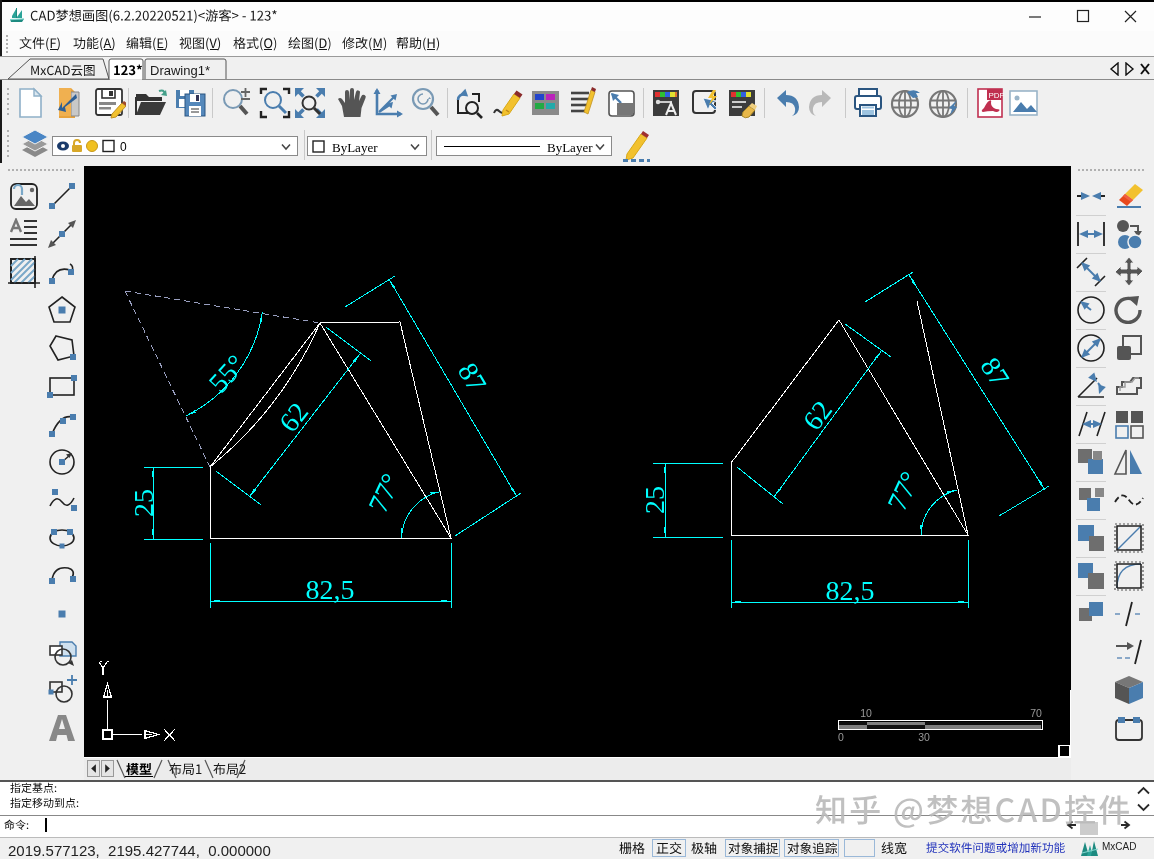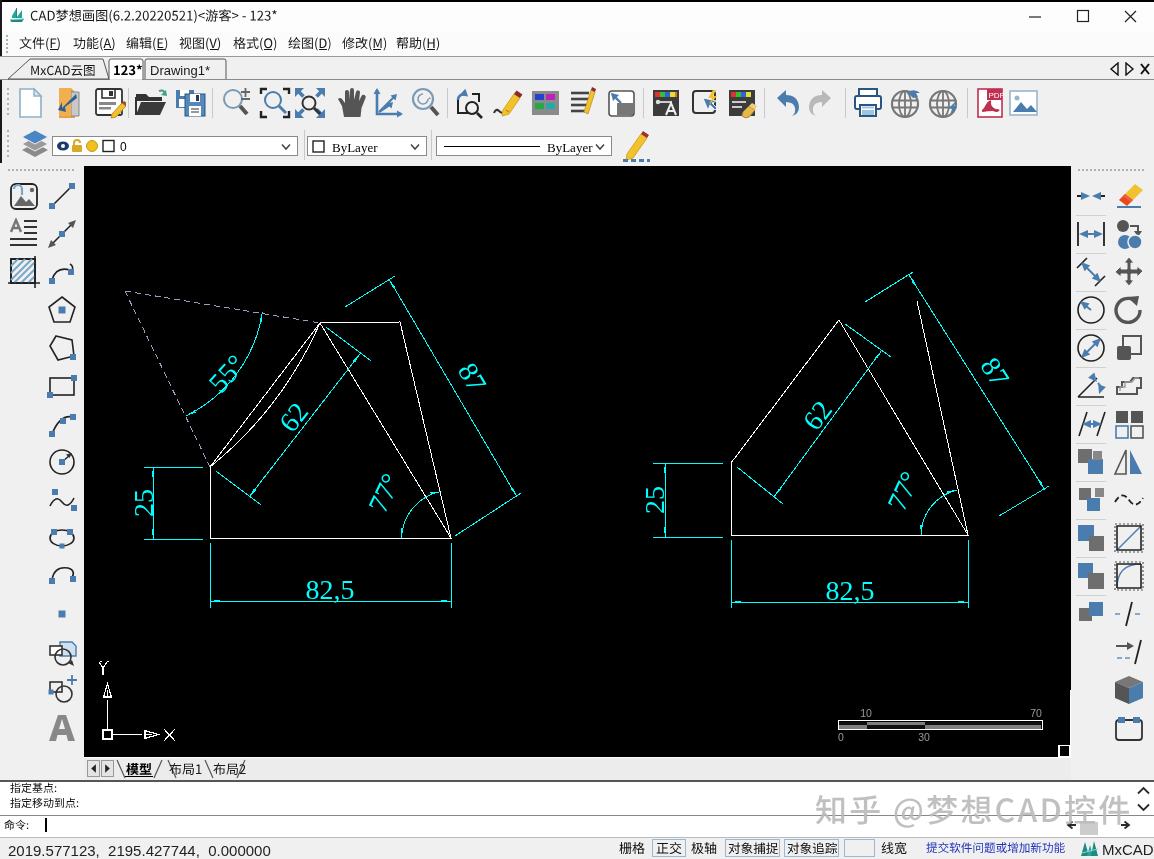--- a/index.html
+++ b/index.html
@@ -804,12 +804,12 @@
   </svg>
 <svg style="position:absolute;left:0;top:0;overflow:visible" width="1" height="1">
     <path transform="translate(926,852)" d="M5.5 -7.2H9.4V-6.2H5.5ZM5.5 -8.7H9.4V-7.8H5.5ZM4.7 -9.4V-5.6H10.3V-9.4ZM5.0 -3.4C4.8 -1.7 4.3 -0.4 3.2 0.4C3.4 0.5 3.8 0.8 3.9 0.9C4.5 0.4 5.0 -0.3 5.3 -1.2C6.0 0.4 7.3 0.8 9.0 0.8H11.0C11.0 0.5 11.1 0.2 11.3 -0.0C10.9 -0.0 9.3 -0.0 9.0 -0.0C8.6 -0.0 8.2 -0.0 7.9 -0.1V-1.9H10.3V-2.6H7.9V-4.0H10.9V-4.7H4.2V-4.0H7.1V-0.3C6.4 -0.6 5.9 -1.1 5.6 -2.1C5.6 -2.5 5.7 -2.9 5.8 -3.4ZM1.9 -9.7V-7.4H0.5V-6.6H1.9V-4.0C1.3 -3.9 0.8 -3.7 0.3 -3.6L0.6 -2.7L1.9 -3.2V-0.2C1.9 0.0 1.8 0.0 1.7 0.0C1.6 0.1 1.1 0.1 0.6 0.0C0.7 0.3 0.8 0.6 0.9 0.8C1.6 0.9 2.0 0.8 2.3 0.7C2.6 0.6 2.7 0.3 2.7 -0.2V-3.4L4.0 -3.9L3.9 -4.7L2.7 -4.3V-6.6H4.0V-7.4H2.7V-9.7Z M15.3 -6.9C14.6 -6.0 13.4 -5.1 12.4 -4.5C12.6 -4.4 12.9 -4.1 13.1 -3.9C14.1 -4.6 15.3 -5.6 16.1 -6.6ZM18.8 -6.4C19.8 -5.7 21.1 -4.6 21.7 -3.9L22.5 -4.4C21.8 -5.2 20.5 -6.2 19.5 -6.9ZM15.7 -4.9 14.9 -4.7C15.4 -3.5 16.0 -2.6 16.8 -1.8C15.6 -0.8 14.0 -0.2 12.1 0.2C12.3 0.4 12.6 0.7 12.7 1.0C14.5 0.5 16.2 -0.2 17.4 -1.2C18.7 -0.2 20.2 0.5 22.2 0.9C22.3 0.6 22.5 0.3 22.7 0.1C20.8 -0.2 19.3 -0.9 18.1 -1.8C18.9 -2.6 19.6 -3.5 20.0 -4.7L19.2 -5.0C18.8 -3.9 18.2 -3.0 17.4 -2.3C16.7 -3.0 16.1 -3.9 15.7 -4.9ZM16.4 -9.6C16.7 -9.1 17.1 -8.5 17.2 -8.1H12.4V-7.3H22.4V-8.1H17.6L18.1 -8.3C18.0 -8.7 17.6 -9.4 17.3 -9.8Z M30.1 -9.8C29.8 -7.9 29.3 -6.2 28.5 -5.2C28.7 -5.0 29.1 -4.8 29.3 -4.7C29.7 -5.3 30.1 -6.2 30.4 -7.2H33.4C33.2 -6.4 33.0 -5.5 32.8 -4.9L33.5 -4.7C33.8 -5.5 34.1 -6.8 34.3 -7.8L33.7 -8.0L33.6 -8.0H30.6C30.7 -8.5 30.8 -9.1 30.9 -9.6ZM30.9 -6.1V-5.5C30.9 -3.9 30.7 -1.5 28.2 0.3C28.5 0.5 28.8 0.8 28.9 0.9C30.3 -0.2 31.0 -1.4 31.4 -2.6C31.9 -1.1 32.7 0.2 33.8 0.9C33.9 0.7 34.2 0.4 34.4 0.2C33.0 -0.6 32.1 -2.4 31.7 -4.5C31.7 -4.8 31.7 -5.2 31.7 -5.5V-6.1ZM24.3 -3.9C24.4 -3.9 24.8 -4.0 25.2 -4.0H26.4V-2.3L23.7 -1.9L23.8 -1.1L26.4 -1.5V0.9H27.2V-1.6L28.8 -1.9L28.8 -2.7L27.2 -2.4V-4.0H28.7V-4.8H27.2V-6.5H26.4V-4.8H25.1C25.5 -5.6 25.9 -6.6 26.3 -7.5H28.7V-8.4H26.5C26.6 -8.8 26.8 -9.2 26.9 -9.5L26.0 -9.7C25.9 -9.3 25.8 -8.8 25.7 -8.4H23.8V-7.5H25.4C25.1 -6.6 24.8 -5.8 24.6 -5.6C24.4 -5.0 24.2 -4.7 24.0 -4.6C24.1 -4.4 24.2 -4.0 24.3 -3.9Z M38.5 -4.0V-3.1H41.8V0.9H42.7V-3.1H45.9V-4.0H42.7V-6.5H45.3V-7.4H42.7V-9.6H41.8V-7.4H40.3C40.4 -7.9 40.5 -8.4 40.6 -9.0L39.8 -9.2C39.5 -7.6 39.1 -6.1 38.4 -5.2C38.6 -5.1 39.0 -4.9 39.1 -4.7C39.4 -5.2 39.7 -5.8 40.0 -6.5H41.8V-4.0ZM37.9 -9.7C37.3 -7.9 36.3 -6.2 35.2 -5.1C35.3 -4.9 35.6 -4.4 35.7 -4.2C36.0 -4.6 36.4 -5.1 36.7 -5.6V0.9H37.6V-6.9C38.0 -7.7 38.4 -8.6 38.7 -9.5Z M47.5 -7.1V0.9H48.3V-7.1ZM47.6 -9.2C48.2 -8.6 49.0 -7.7 49.3 -7.2L50.0 -7.7C49.6 -8.2 48.8 -9.0 48.2 -9.6ZM50.5 -9.1V-8.3H56.1V-0.3C56.1 -0.1 56.0 -0.0 55.8 -0.0C55.6 -0.0 54.9 0.0 54.2 -0.0C54.3 0.2 54.5 0.6 54.5 0.8C55.4 0.8 56.1 0.8 56.4 0.7C56.8 0.5 56.9 0.3 56.9 -0.3V-9.1ZM50.1 -6.2V-1.2H50.9V-1.9H54.2V-6.2ZM50.9 -5.4H53.4V-2.7H50.9Z M60.0 -7.1H62.4V-6.3H60.0ZM60.0 -8.6H62.4V-7.7H60.0ZM59.3 -9.3V-5.6H63.2V-9.3ZM66.1 -6.1C66.0 -3.1 65.7 -1.7 63.3 -0.9C63.5 -0.8 63.7 -0.5 63.7 -0.3C66.4 -1.2 66.7 -2.9 66.8 -6.1ZM66.5 -2.2C67.2 -1.6 68.1 -0.9 68.5 -0.4L69.1 -0.9C68.6 -1.4 67.7 -2.1 67.0 -2.6ZM59.4 -3.5C59.4 -1.8 59.2 -0.4 58.4 0.5C58.6 0.6 58.9 0.8 59.0 0.9C59.5 0.3 59.7 -0.3 59.9 -1.1C60.9 0.4 62.7 0.7 65.1 0.7H68.9C68.9 0.5 69.0 0.1 69.2 -0.1C68.5 -0.0 65.7 -0.0 65.1 -0.0C63.7 -0.1 62.6 -0.1 61.7 -0.5V-2.2H63.6V-2.8H61.7V-4.1H63.8V-4.8H58.6V-4.1H60.9V-0.9C60.6 -1.2 60.3 -1.6 60.1 -2.0C60.1 -2.5 60.2 -3.0 60.2 -3.5ZM64.3 -7.4V-2.5H65.0V-6.7H67.8V-2.5H68.5V-7.4H66.3C66.5 -7.7 66.6 -8.1 66.8 -8.5H69.1V-9.2H63.8V-8.5H65.9C65.8 -8.1 65.7 -7.7 65.5 -7.4Z M77.6 -9.2C78.3 -8.8 79.2 -8.3 79.6 -7.9L80.1 -8.5C79.7 -8.9 78.8 -9.4 78.1 -9.7ZM70.3 -0.8 70.5 0.1C71.8 -0.2 73.7 -0.6 75.5 -1.0L75.5 -1.8C73.6 -1.4 71.6 -1.0 70.3 -0.8ZM71.9 -5.2H74.2V-3.2H71.9ZM71.0 -6.0V-2.5H75.1V-6.0ZM70.4 -7.9V-7.0H76.1C76.2 -5.1 76.5 -3.4 76.9 -2.0C76.2 -1.1 75.2 -0.3 74.1 0.3C74.3 0.4 74.7 0.8 74.8 0.9C75.7 0.4 76.5 -0.3 77.3 -1.1C77.8 0.2 78.5 0.9 79.4 0.9C80.3 0.9 80.6 0.4 80.8 -1.6C80.5 -1.7 80.2 -1.9 80.0 -2.1C79.9 -0.6 79.8 0.0 79.5 0.0C78.9 0.0 78.4 -0.7 77.9 -1.9C78.8 -3.1 79.5 -4.4 80.0 -6.0L79.1 -6.2C78.8 -5.0 78.3 -3.9 77.6 -3.0C77.3 -4.1 77.1 -5.5 77.0 -7.0H80.5V-7.9H77.0C76.9 -8.5 76.9 -9.1 76.9 -9.7H76.0C76.0 -9.1 76.0 -8.5 76.1 -7.9Z M86.6 -6.9C87.0 -6.4 87.3 -5.7 87.4 -5.2L87.9 -5.5C87.8 -5.9 87.5 -6.6 87.1 -7.1ZM90.1 -7.1C89.9 -6.6 89.5 -5.9 89.2 -5.4L89.7 -5.2C90.0 -5.6 90.4 -6.3 90.7 -6.9ZM81.7 -1.5 82.0 -0.6C82.9 -1.0 84.1 -1.5 85.2 -1.9L85.1 -2.7L83.9 -2.3V-6.1H85.1V-6.9H83.9V-9.6H83.1V-6.9H81.8V-6.1H83.1V-2.0ZM86.3 -9.4C86.6 -9.0 87.0 -8.4 87.1 -8.1L87.9 -8.4C87.7 -8.8 87.4 -9.3 87.1 -9.7ZM85.5 -8.1V-4.2H91.7V-8.1H90.1C90.4 -8.5 90.8 -9.0 91.1 -9.5L90.2 -9.8C90.0 -9.3 89.6 -8.5 89.2 -8.1ZM86.2 -7.4H88.3V-4.8H86.2ZM89.0 -7.4H91.0V-4.8H89.0ZM86.9 -1.2H90.4V-0.3H86.9ZM86.9 -1.8V-2.8H90.4V-1.8ZM86.1 -3.5V0.9H86.9V0.3H90.4V0.9H91.2V-3.5Z M99.4 -8.3V0.8H100.3V-0.1H102.5V0.7H103.4V-8.3ZM100.3 -0.9V-7.5H102.5V-0.9ZM95.1 -9.6 95.1 -7.5H93.4V-6.7H95.0C94.9 -3.8 94.6 -1.2 93.1 0.3C93.3 0.5 93.7 0.7 93.8 0.9C95.4 -0.8 95.8 -3.5 95.9 -6.7H97.6C97.5 -2.2 97.4 -0.6 97.2 -0.3C97.1 -0.2 97.0 -0.1 96.8 -0.1C96.6 -0.1 96.1 -0.1 95.5 -0.2C95.7 0.1 95.8 0.5 95.8 0.7C96.3 0.7 96.9 0.8 97.2 0.7C97.5 0.7 97.7 0.6 98.0 0.3C98.3 -0.2 98.4 -1.9 98.5 -7.1C98.5 -7.2 98.5 -7.5 98.5 -7.5H95.9L95.9 -9.6Z M108.6 -2.5C108.9 -1.9 109.3 -1.1 109.5 -0.6L110.1 -1.0C110.0 -1.4 109.6 -2.2 109.2 -2.8ZM106.0 -2.7C105.7 -2.0 105.4 -1.3 104.9 -0.8C105.0 -0.7 105.4 -0.5 105.5 -0.3C105.9 -0.9 106.4 -1.7 106.7 -2.6ZM110.8 -8.6V-4.6C110.8 -3.1 110.7 -1.1 109.7 0.3C109.9 0.4 110.3 0.7 110.4 0.8C111.5 -0.7 111.6 -3.0 111.6 -4.6V-5.0H113.4V0.9H114.2V-5.0H115.5V-5.8H111.6V-8.1C112.9 -8.2 114.2 -8.5 115.2 -8.9L114.4 -9.5C113.6 -9.2 112.1 -8.8 110.8 -8.6ZM106.9 -9.6C107.1 -9.3 107.3 -8.9 107.4 -8.5H105.1V-7.8H110.2V-8.5H108.3C108.1 -8.9 107.9 -9.4 107.7 -9.8ZM108.8 -7.7C108.6 -7.2 108.4 -6.4 108.1 -5.9H104.9V-5.1H107.3V-3.9H105.0V-3.2H107.3V-0.2C107.3 -0.1 107.3 -0.1 107.2 -0.1C107.0 -0.0 106.7 -0.0 106.3 -0.1C106.4 0.2 106.5 0.5 106.5 0.7C107.1 0.7 107.5 0.7 107.8 0.5C108.0 0.4 108.1 0.2 108.1 -0.2V-3.2H110.3V-3.9H108.1V-5.1H110.4V-5.9H108.9C109.2 -6.4 109.4 -7.0 109.6 -7.6ZM105.9 -7.6C106.1 -7.0 106.3 -6.3 106.3 -5.9L107.1 -6.1C107.0 -6.5 106.8 -7.2 106.6 -7.7Z M116.4 -2.1 116.6 -1.2C117.9 -1.6 119.6 -2.0 121.1 -2.5L121.0 -3.3L119.2 -2.8V-7.5H120.9V-8.4H116.6V-7.5H118.3V-2.6C117.6 -2.4 117.0 -2.2 116.4 -2.1ZM122.9 -9.6C122.9 -8.7 122.9 -7.9 122.9 -7.1H120.9V-6.3H122.9C122.7 -3.4 122.0 -1.1 119.6 0.3C119.8 0.4 120.1 0.7 120.2 0.9C122.8 -0.5 123.5 -3.2 123.7 -6.3H126.0C125.9 -2.1 125.7 -0.5 125.3 -0.2C125.2 -0.0 125.1 0.0 124.9 0.0C124.6 0.0 123.9 -0.0 123.2 -0.1C123.4 0.2 123.5 0.5 123.5 0.8C124.2 0.8 124.8 0.8 125.2 0.8C125.6 0.8 125.9 0.7 126.1 0.3C126.6 -0.2 126.7 -1.9 126.9 -6.7C126.9 -6.8 126.9 -7.1 126.9 -7.1H123.8C123.8 -7.9 123.8 -8.7 123.8 -9.6Z M132.0 -4.9V-3.9H129.6V-4.9ZM128.8 -5.6V0.9H129.6V-1.4H132.0V-0.1C132.0 0.1 132.0 0.1 131.9 0.1C131.7 0.1 131.2 0.1 130.7 0.1C130.8 0.3 130.9 0.7 130.9 0.9C131.7 0.9 132.2 0.9 132.5 0.8C132.8 0.6 132.9 0.4 132.9 -0.1V-5.6ZM129.6 -3.2H132.0V-2.1H129.6ZM137.6 -8.9C136.9 -8.5 135.8 -8.1 134.8 -7.8V-9.7H134.0V-5.9C134.0 -4.9 134.3 -4.7 135.4 -4.7C135.6 -4.7 137.1 -4.7 137.4 -4.7C138.3 -4.7 138.6 -5.0 138.7 -6.4C138.4 -6.5 138.1 -6.6 137.9 -6.8C137.8 -5.6 137.8 -5.4 137.3 -5.4C137.0 -5.4 135.7 -5.4 135.5 -5.4C134.9 -5.4 134.8 -5.5 134.8 -5.9V-7.1C136.0 -7.4 137.2 -7.8 138.1 -8.2ZM137.7 -3.7C137.0 -3.3 135.9 -2.8 134.8 -2.5V-4.3H134.0V-0.4C134.0 0.6 134.3 0.8 135.4 0.8C135.7 0.8 137.2 0.8 137.4 0.8C138.4 0.8 138.7 0.4 138.8 -1.1C138.5 -1.2 138.2 -1.3 138.0 -1.5C137.9 -0.2 137.9 0.0 137.4 0.0C137.0 0.0 135.8 0.0 135.5 0.0C135.0 0.0 134.8 -0.0 134.8 -0.4V-1.8C136.0 -2.1 137.4 -2.5 138.3 -3.1ZM128.6 -6.4C128.8 -6.5 129.2 -6.6 132.4 -6.8C132.5 -6.6 132.6 -6.4 132.7 -6.2L133.4 -6.5C133.2 -7.2 132.5 -8.3 131.9 -9.0L131.2 -8.8C131.5 -8.4 131.8 -7.9 132.1 -7.5L129.5 -7.3C130.0 -7.9 130.5 -8.7 130.9 -9.5L130.0 -9.8C129.7 -8.9 129.0 -7.9 128.8 -7.7C128.6 -7.5 128.4 -7.3 128.3 -7.2C128.4 -7.0 128.5 -6.6 128.6 -6.4Z" fill="#2233bb"></path>
   </svg>
 <svg class="abs" style="left:1080px;top:840px" width="19" height="17" viewBox="0 0 19 17">
 <path d="M1 16 L5 2 L9 16 Z" fill="#1d8a80"></path>
     <path d="M7 16 L10 5 L13 16 Z" fill="#2aa398"></path>
     <path d="M11 16 L14 1 L18 16 Z" fill="#1d8a80"></path>
 <path d="M2 13 L18 9" stroke="#7fd4cc" stroke-width="1.2"></path>
 </svg>
-<div class="abs" style="left:1102px;top:841px;font-size:15px;color:#222">MxCAD</div>
+<div class="abs" style="left:1102px;top:841px;font-size:10px;color:#222">MxCAD</div>
 </body></html>

